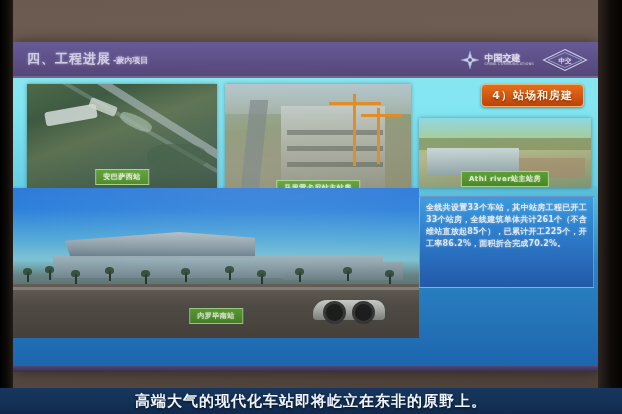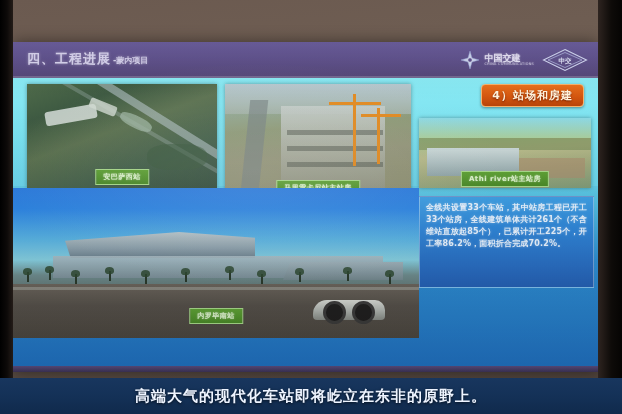--- a/index.html
+++ b/index.html
@@ -121,21 +121,21 @@
         color:#eaf4ff;font-size:8px;line-height:1.5;font-weight:bold;
         text-align:justify;letter-spacing:.2px;
         text-shadow:0 0 3px rgba(255,255,255,.4);
         overflow:hidden;}
 
   
   .slide-foot{position:absolute;left:0;bottom:0;width:585px;height:6px;
         background:linear-gradient(180deg,#5a4d80 0%,#3d3357 100%);}
 
   
-  .subbar{position:absolute;left:0;bottom:0;width:622px;height:36px;z-index:45;
+  .subbar{position:absolute;left:0;bottom:0;width:622px;height:26px;z-index:45;
         background:linear-gradient(180deg,#18365e 0%,#143157 50%,#102a4c 100%);
         display:flex;align-items:center;justify-content:center;}
   .subbar-text{color:#eef4ff;font-size:15px;font-weight:bold;letter-spacing:1px;
         text-shadow:0 1px 3px rgba(0,0,0,.7);}
 
   
   .glare{position:absolute;left:13px;top:42px;width:585px;height:330px;z-index:30;
         pointer-events:none;
         background:radial-gradient(ellipse 70% 55% at 42% 40%,rgba(255,255,255,.10) 0%,rgba(255,255,255,0) 62%),
                    linear-gradient(180deg,rgba(0,0,0,.05) 0%,rgba(0,0,0,0) 18%,rgba(0,0,0,.10) 100%);}

